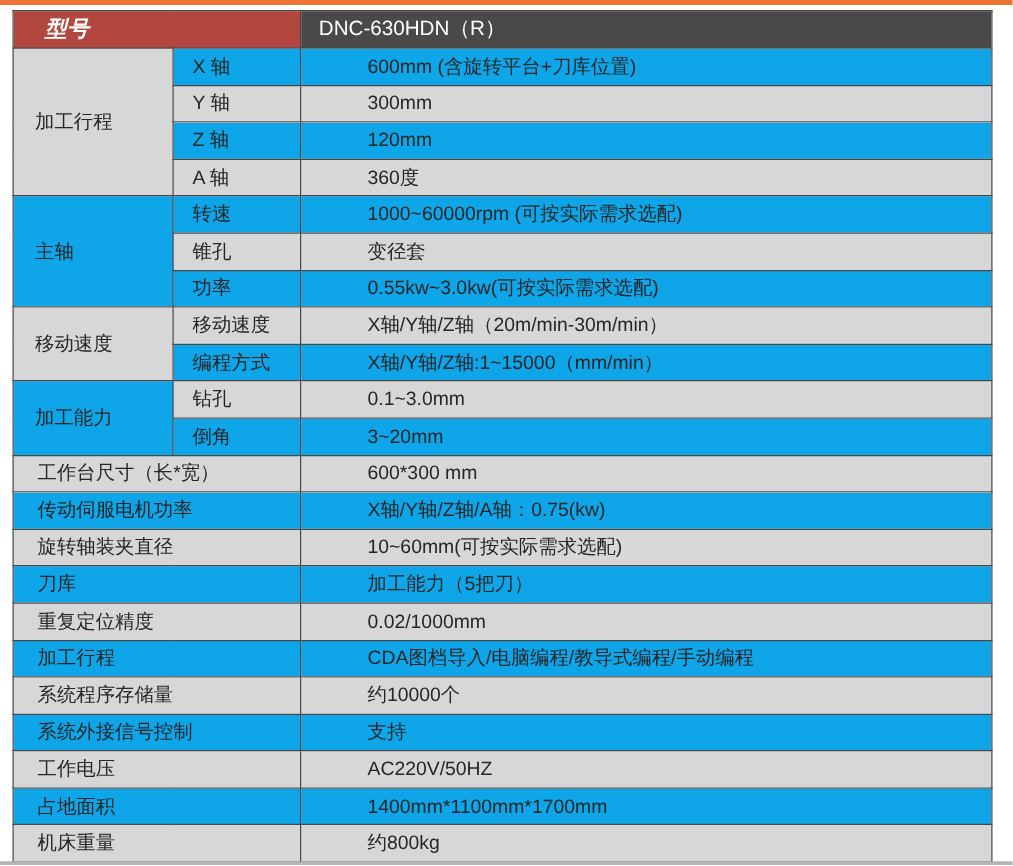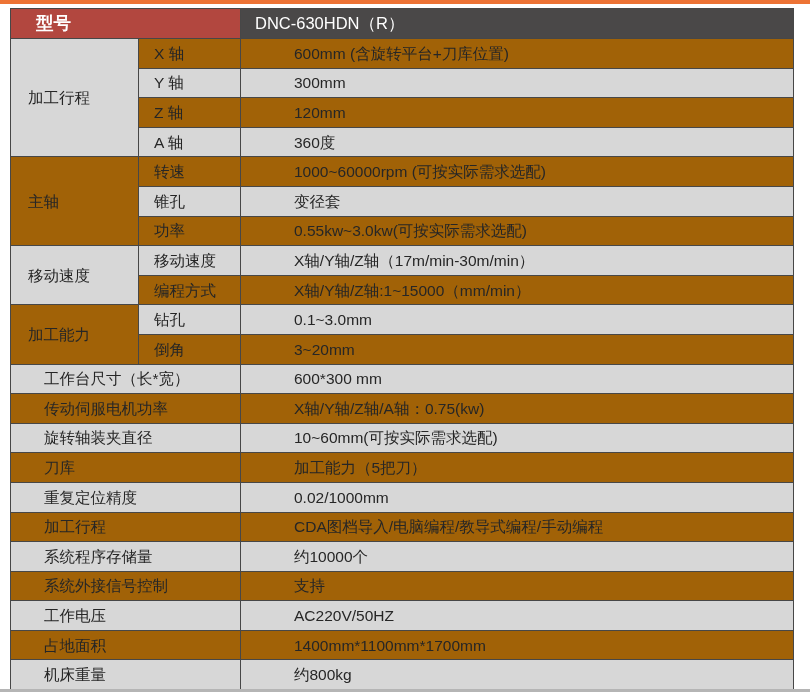--- a/index.html
+++ b/index.html
@@ -40,32 +40,33 @@
     white-space: nowrap;
   }
   tr.hdr { height: 30px; }
   tr.row { height: 29.6px; }
   td.hl {
     background: #B2473F;
     color: #ffffff;
     font-weight: bold;
     font-size: 17.5px;
     padding-left: 25px;
+    font-style: italic;
   }
   td.hv {
     background: #4A4848;
     color: #ffffff;
     font-size: 16.5px;
     padding-left: 14px;
   }
   td.c1 { padding-left: 17px; margin-left: 43px; }
   td.c2 { padding-left: 15px; }
   td.c3 { padding-left: 53px; }
-  td.wide { padding-left: 33px; }
-  .w { background: #a16207; }
+  td.wide { padding-left: 19px; }
+  .w { background: #0ea5e9; }
   .g { background: #d7d7d7; }
 </style>
 </head>
 <body>
 
 <div class="top-strip"></div>
 
 <table class="spec">
   <colgroup>
       <col class="col1">
@@ -107,21 +108,21 @@
     <td class="c3 g">变径套</td>
   </tr>
   <tr class="row">
     <td class="c2 w">功率</td>
     <td class="c3 w">0.55kw~3.0kw(可按实际需求选配)</td>
   </tr>
 
   <tr class="row">
     <td class="c1 g" rowspan="2">移动速度</td>
     <td class="c2 g">移动速度</td>
-    <td class="c3 g">X轴/Y轴/Z轴（17m/min-30m/min）</td>
+    <td class="c3 g">X轴/Y轴/Z轴（20m/min-30m/min）</td>
   </tr>
   <tr class="row">
     <td class="c2 w">编程方式</td>
     <td class="c3 w">X轴/Y轴/Z轴:1~15000（mm/min）</td>
   </tr>
 
   <tr class="row">
     <td class="c1 w" rowspan="2">加工能力</td>
     <td class="c2 g">钻孔</td>
     <td class="c3 g">0.1~3.0mm</td>

